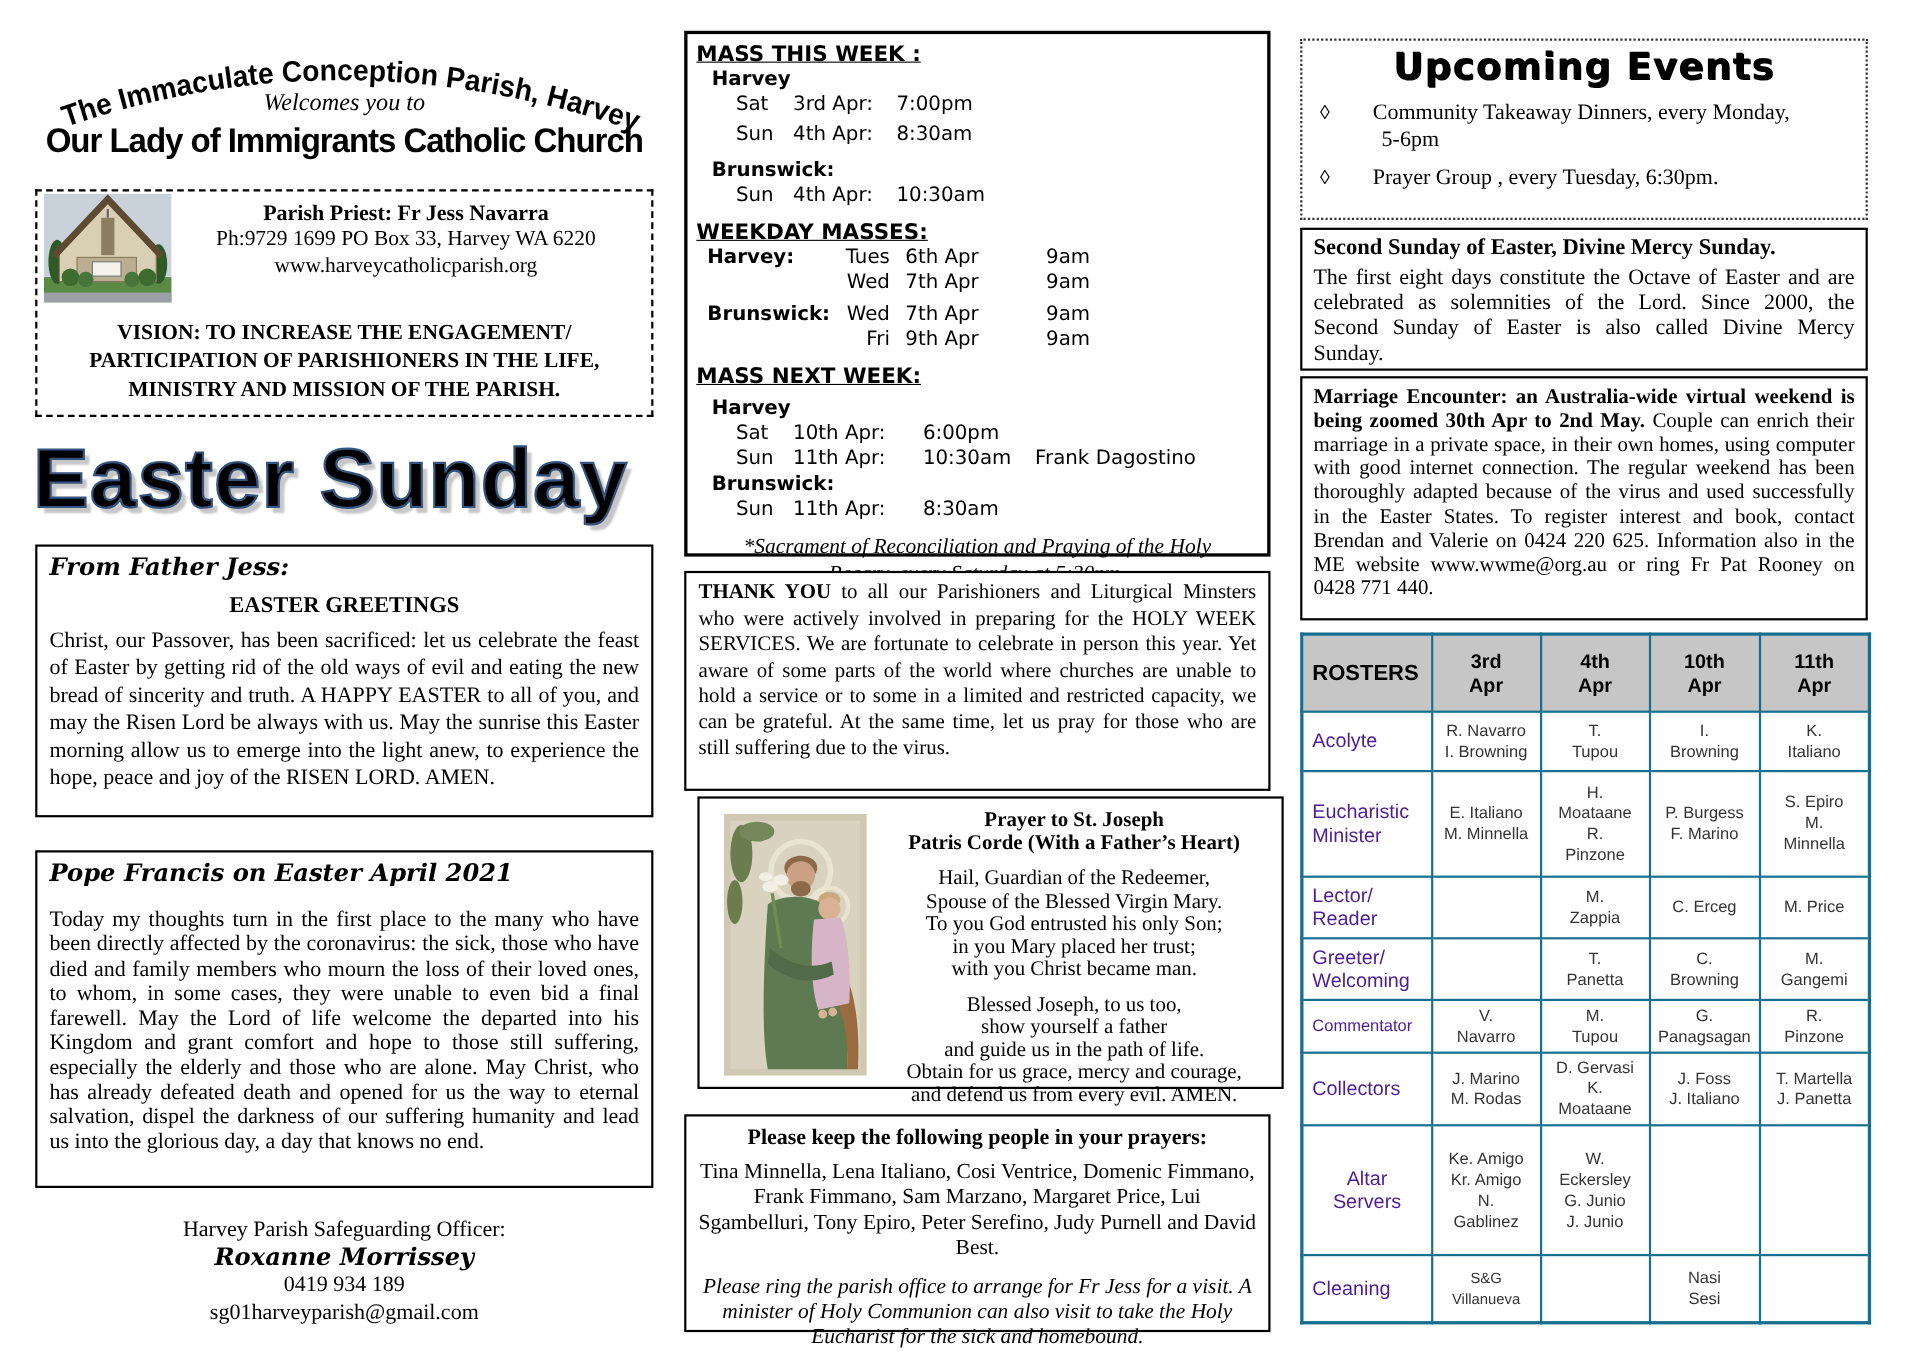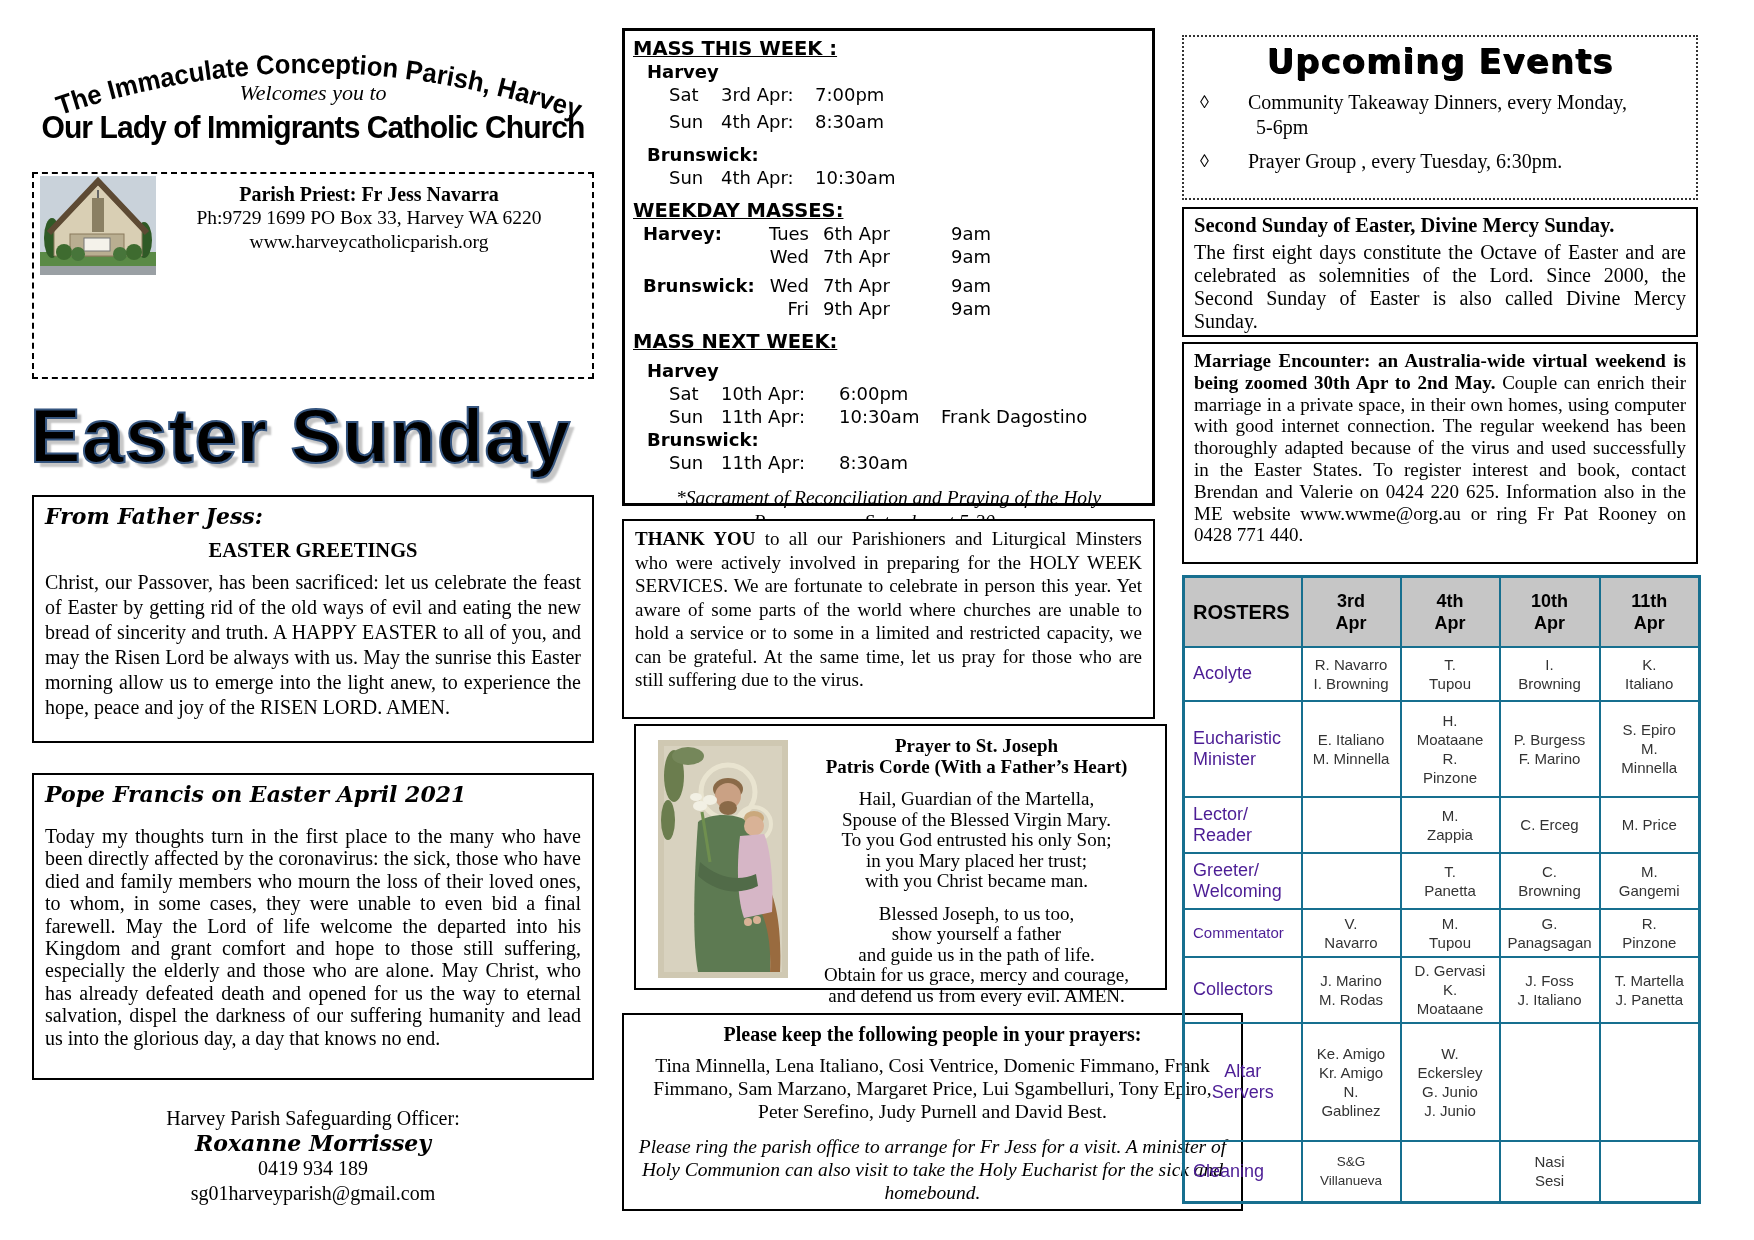--- a/index.html
+++ b/index.html
@@ -52,21 +52,21 @@
   #mass-foot{font-family:"Liberation Serif",serif;font-style:italic;font-size:19.5px;
      text-align:center;width:446px;margin:12px auto 0;line-height:24px;}
   #thanks-box{left:622px;top:519px;width:533px;height:200px;border:2px solid #000;
      padding:6px 11px;font-size:19px;line-height:23.5px;}
   #prayer-box{left:622px;top:724px;width:533px;height:266px;border:2px solid #000;margin-left:12px;}
   #joseph-img{position:absolute;left:22px;top:14px;}
   #prayer-text{position:absolute;left:158px;right:6px;top:10px;text-align:center;
      font-size:19px;line-height:20.5px;}
   #prayer-text .t{font-weight:bold;font-size:19px;}
   #prayer-text .stanza{margin-top:12px;}
-  #plist-box{left:622px;top:1013px;width:621px;height:198px;border:2px solid #000;
+  #plist-box{left:622px;top:1013px;width:533px;height:198px;border:2px solid #000;
      padding:8px 11px;text-align:center;}
   #plist-box .hd{font-weight:bold;font-size:20px;}
   #plist-box .names{font-size:19.5px;line-height:23px;margin-top:8px;}
   #plist-box .note{font-style:italic;font-size:19.5px;line-height:23px;margin-top:12px;}
 
   
   #events-box{left:1182px;top:35px;width:516px;height:165px;border:2px dotted #333;padding:4px 6px;}
   #events-title{font-family:"DejaVu Sans",sans-serif;font-weight:bold;font-size:34px;
      text-align:center;letter-spacing:1px;text-shadow:1px 1px 0 #000;}
   .ev{display:flex;font-size:20px;line-height:25px;margin-top:9px;}
@@ -116,20 +116,25 @@
     <circle cx="24" cy="76" r="8" fill="#3e6b2f"></circle>
     <circle cx="38" cy="78" r="7" fill="#47753a"></circle>
     <circle cx="80" cy="78" r="7" fill="#47753a"></circle>
     <circle cx="94" cy="76" r="8" fill="#3e6b2f"></circle>
     <rect x="0" y="90" width="116" height="9" fill="#9aa0a4"></rect>
   </svg>
   <div id="parish-text">
     <div class="priest">Parish Priest: Fr Jess Navarra</div>
     <div>Ph:9729 1699      PO Box 33,  Harvey WA 6220</div>
     <div>www.harveycatholicparish.org</div>
+  </div>
+  <div id="vision">
+    <div>VISION:  TO INCREASE THE ENGAGEMENT/</div>
+    <div>PARTICIPATION OF PARISHIONERS IN THE LIFE,</div>
+    <div>MINISTRY AND MISSION OF THE PARISH.</div>
   </div>
 </div>
 
 <div id="easter-title" class="abs">Easter Sunday</div>
 
 <div id="fj-box" class="panel">
   <div class="sec-head">From Father Jess:</div>
   <div id="fj-sub" class="ctr">EASTER GREETINGS</div>
   <div class="just body20">Christ, our Passover, has been sacrificed: let us celebrate the feast of Easter by getting rid of the old ways of evil and eating the new bread of sincerity and truth. A HAPPY EASTER  to all of you, and may the Risen Lord be always with us. May the sunrise this Easter morning allow us to emerge into the light anew, to experience the hope, peace and joy of the RISEN LORD. AMEN.</div>
 </div>
@@ -245,21 +250,21 @@
     <path d="M42,122 C60,138 80,142 98,134 L100,146 C80,156 58,152 40,136 Z" fill="#516b48"></path>
     <line x1="52" y1="122" x2="44" y2="72" stroke="#6f8f4f" stroke-width="3"></line>
     <ellipse cx="42" cy="66" rx="7" ry="5" fill="#f2f0e4"></ellipse>
     <ellipse cx="52" cy="60" rx="7" ry="5" fill="#f2f0e4"></ellipse>
     <ellipse cx="38" cy="57" rx="6" ry="4" fill="#f2f0e4"></ellipse>
   </svg>
   <div id="prayer-text">
     <div class="t">Prayer to St. Joseph</div>
     <div class="t">Patris Corde (With a Father’s Heart)</div>
     <div class="stanza">
-      <div>Hail, Guardian of the Martella,</div>
+      <div>Hail, Guardian of the Redeemer,</div>
       <div>Spouse of the Blessed Virgin Mary.</div>
       <div>To you God entrusted his only Son;</div>
       <div>in you Mary placed her trust;</div>
       <div>with you Christ became man.</div>
     </div>
     <div class="stanza">
       <div>Blessed Joseph, to us too,</div>
       <div>show yourself a father</div>
       <div>and guide us in the path of life.</div>
       <div>Obtain for us grace, mercy and courage,</div>

